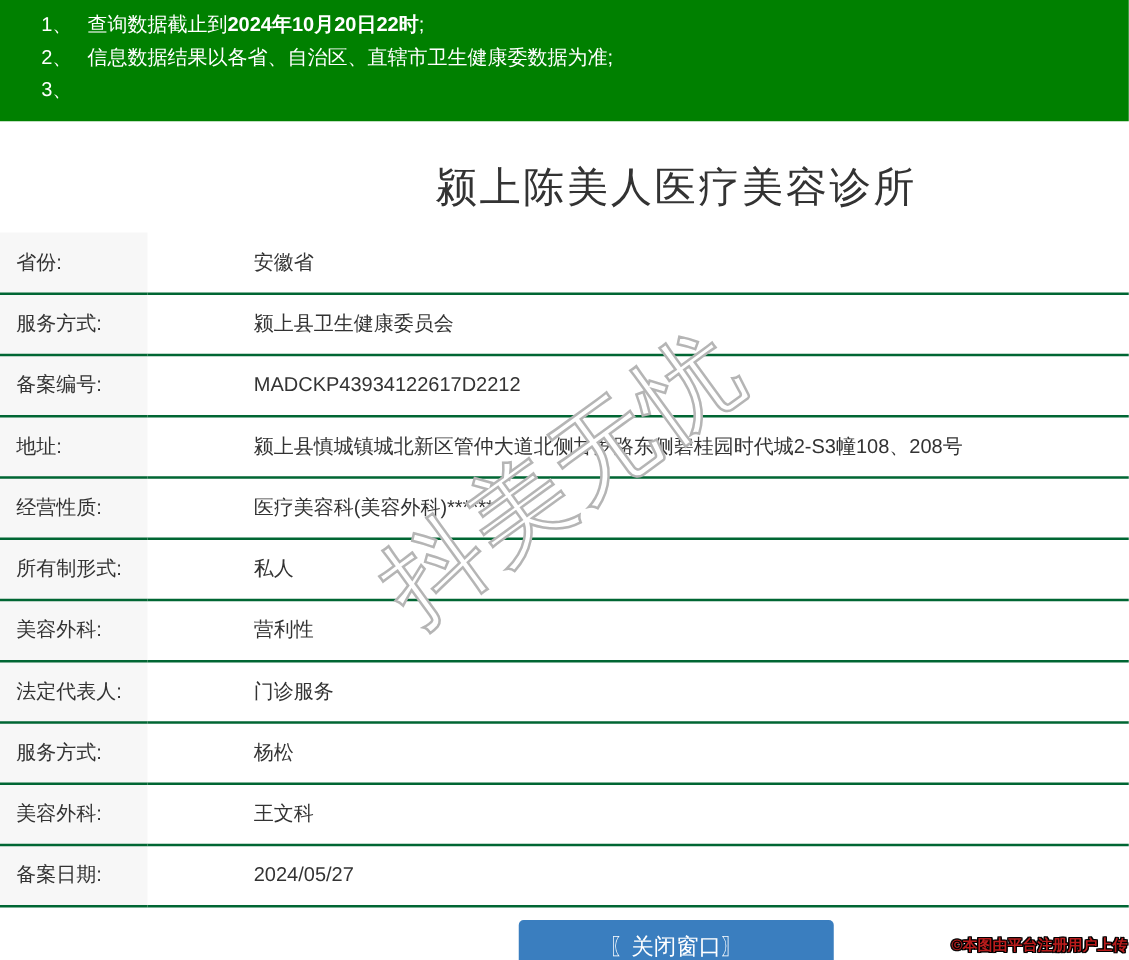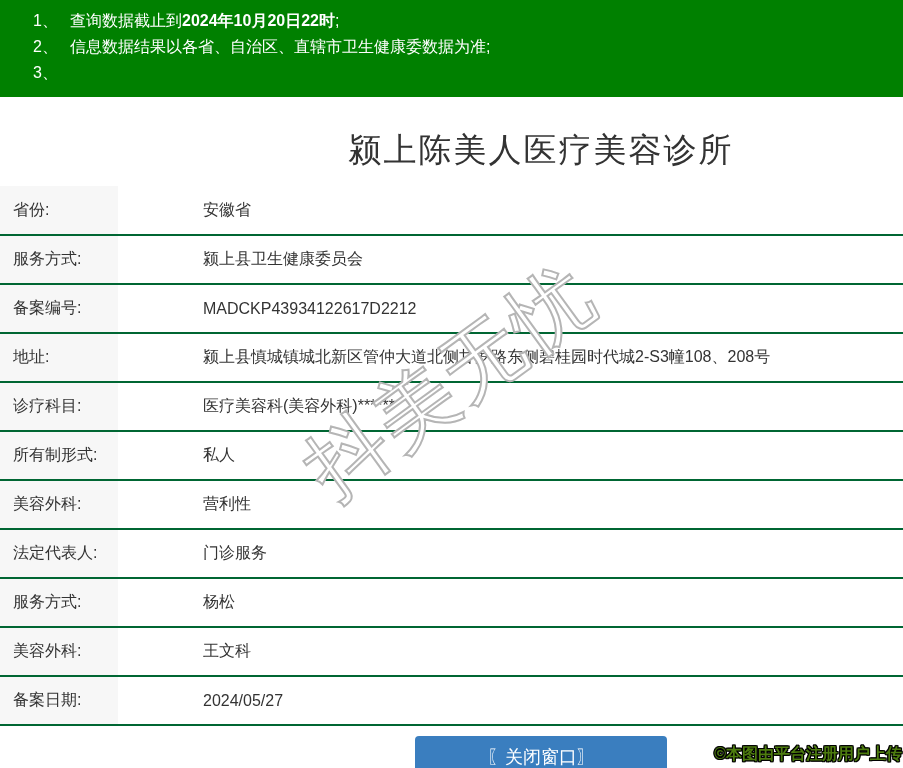--- a/index.html
+++ b/index.html
@@ -91,23 +91,23 @@
     pointer-events:none;
     font-weight:400;
   }
 
   
   .upload-credit{
     position:absolute;
     right:1px;
     bottom:3px;
     z-index:20;
-    font-size:16px;
+    font-size:12px;
     font-weight:bold;
-    color:#4d7c0f;
+    color:#b91c1c;
     text-shadow:
       -1px -1px 0 #000, 1px -1px 0 #000,
       -1px  1px 0 #000, 1px  1px 0 #000,
       -1px  0   0 #000, 1px  0   0 #000,
        0   -1px 0 #000, 0    1px 0 #000;
     white-space:nowrap;
     text-align:right;
   }
 </style>
 </head>
@@ -143,21 +143,21 @@
       </tr>
       <tr>
         <td class="cell-label">备案编号:</td>
         <td class="cell-value">MADCKP43934122617D2212</td>
       </tr>
       <tr>
         <td class="cell-label">地址:</td>
         <td class="cell-value">颍上县慎城镇城北新区管仲大道北侧甘罗路东侧碧桂园时代城2-S3幢108、208号</td>
       </tr>
       <tr>
-        <td class="cell-label">诊疗科目:</td>
+        <td class="cell-label">经营性质:</td>
         <td class="cell-value">医疗美容科(美容外科)******</td>
       </tr>
       <tr>
         <td class="cell-label">所有制形式:</td>
         <td class="cell-value">私人</td>
       </tr>
       <tr>
         <td class="cell-label">美容外科:</td>
         <td class="cell-value">营利性</td>
       </tr>

